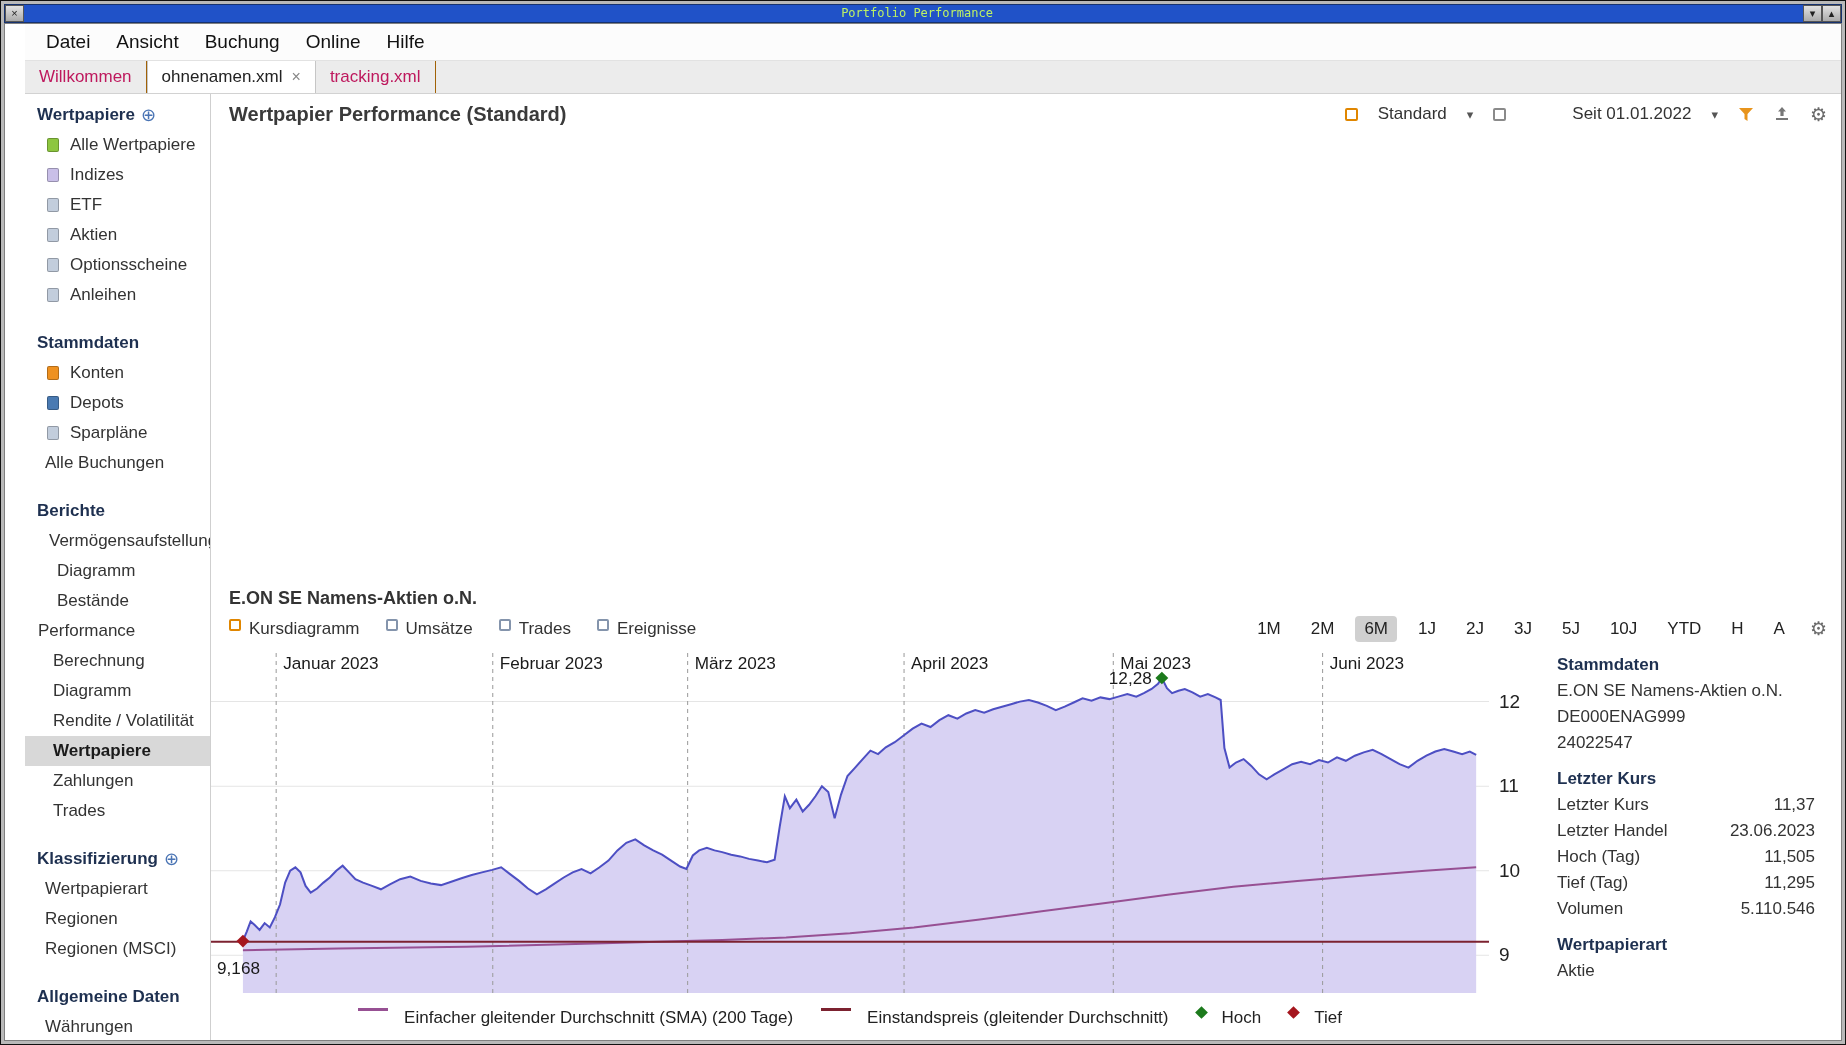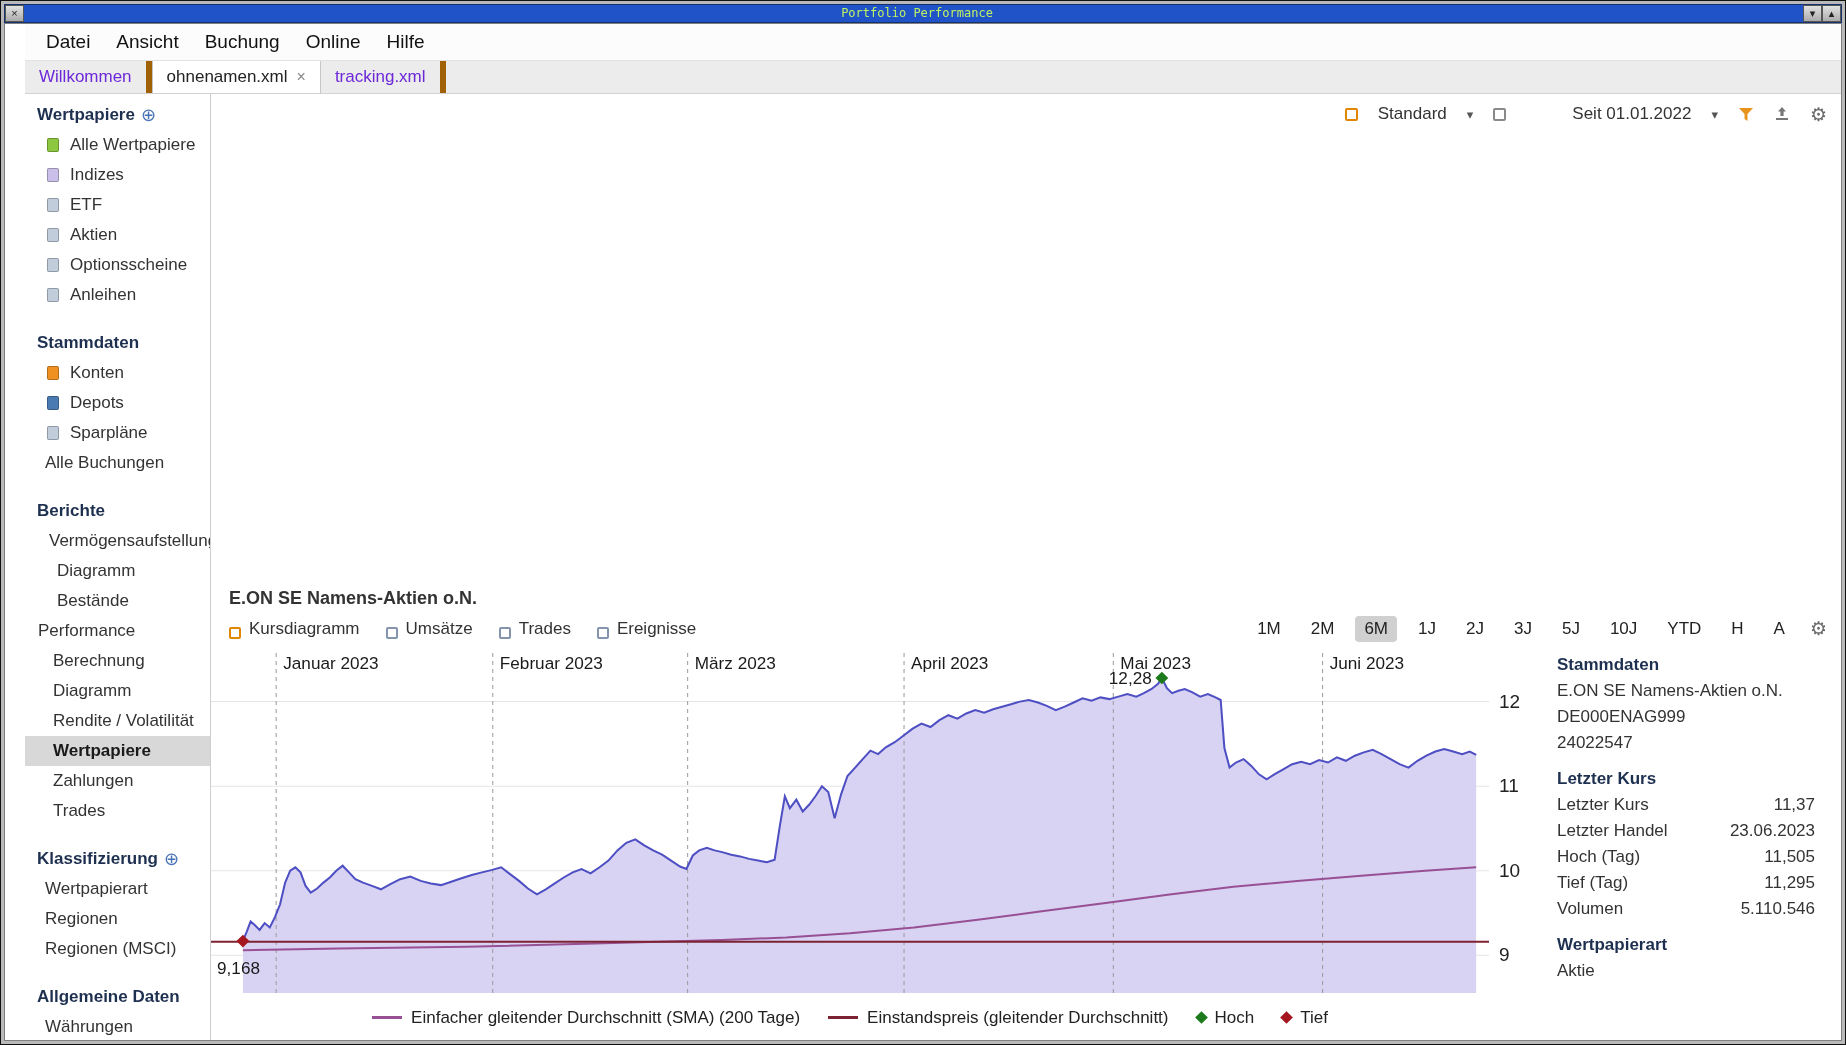--- a/index.html
+++ b/index.html
@@ -10,21 +10,21 @@
   .titlebar { height: 19px; background: #2052c8; border: 1px solid #16326e; display: flex; align-items: stretch; flex-shrink: 0; }
   .tb-btn { width: 19px; background: linear-gradient(#e2e2e2, #ababab); border: 1px solid #555; display: flex; align-items: center; justify-content: center; font-size: 11px; color: #222; line-height: 1; }
   .tb-title { flex: 1; color: #bef264; font-family: "DejaVu Sans Mono", monospace; font-size: 12px; text-align: center; line-height: 17px; overflow: hidden; padding-left: 7px; }
 
   .app { flex: 1; background: #fff; border: 1px solid #808080; display: flex; flex-direction: column; min-height: 0; padding-left: 20px; }
 
   .menubar { height: 37px; display: flex; align-items: center; padding: 0 8px; background: #fcfcfc; border-bottom: 1px solid #e2e2e2; flex-shrink: 0; }
   .menu-item { font-size: 19px; color: #111; padding: 4px 13px; cursor: default; }
 
   .tabbar { height: 33px; background: #ececec; border-bottom: 1px solid #d2d2d2; display: flex; align-items: stretch; flex-shrink: 0; }
-  .tab { display: flex; align-items: center; gap: 9px; padding: 0 14px; font-size: 17px; color: #6d28d9; border-right: 6px solid #a16207; white-space: nowrap; }
+  .tab { display: flex; align-items: center; gap: 9px; padding: 0 14px; font-size: 17px; color: #be185d; border-right: 1px solid #a16207; white-space: nowrap; }
   .tab.active { background: #fff; color: #222; border-left: 1px solid #c6c6c6; border-right: 1px solid #c6c6c6; }
   .tab-close { color: #888; font-size: 16px; }
 
   .body-row { flex: 1; display: flex; min-height: 0; }
 
   .sidebar { width: 186px; flex-shrink: 0; border-right: 1px solid #cfcfcf; padding-top: 6px; overflow: hidden; }
   .side-header { display: flex; align-items: center; gap: 6px; height: 30px; padding-left: 12px; font-size: 17px; font-weight: bold; color: #1e3050; white-space: nowrap; margin-top: 18px; }
   .side-header.first { margin-top: 0; }
   .plus-icon { color: #4a74b4; font-size: 18px; font-weight: normal; }
   .side-item { height: 30px; display: flex; align-items: center; gap: 11px; font-size: 17px; color: #333; white-space: nowrap; overflow: hidden; }
@@ -41,41 +41,41 @@
   .sq.gray { border-color: #8a8a8a; }
   .chev { color: #555; font-size: 13px; }
   .gap26 { width: 26px; }
   .gear { color: #6a6a6a; font-size: 19px; line-height: 1; }
 
   .table-area { flex: 1; background: #fff; min-height: 0; }
 
   .chart-section { height: 460px; flex-shrink: 0; display: flex; flex-direction: column; }
   .chart-title { height: 32px; display: flex; align-items: flex-end; padding: 0 0 3px 18px; font-size: 18px; font-weight: bold; color: #333; }
   .chart-toolbar { height: 33px; display: flex; align-items: center; padding: 0 14px 0 18px; flex-shrink: 0; }
-  .toggle { display: flex; align-items: flex-end; gap: 8px; font-size: 17px; color: #333; margin-right: 26px; }
+  .toggle { display: flex; align-items: flex-start; gap: 8px; font-size: 17px; color: #333; margin-right: 26px; }
   .toggle-box { width: 12px; height: 12px; border-radius: 2px; border: 2px solid #8494ac; flex-shrink: 0; }
   .ranges { margin-left: auto; display: flex; align-items: center; gap: 12px; }
   .range-btn { font-size: 17px; color: #222; padding: 3px 9px; border-radius: 4px; }
   .range-btn.active { background: #d0d0d0; }
   .chart-gear { margin-left: 16px; }
 
   .plot-row { height: 350px; display: flex; flex-shrink: 0; }
   .plot { flex: 1; position: relative; min-width: 0; }
   .plot svg { position: absolute; inset: 0; width: 100%; height: 100%; }
   .yaxis { width: 52px; flex-shrink: 0; position: relative; font-size: 19px; color: #222; }
   .ytick { position: absolute; left: 10px; line-height: 24px; }
 
   .infopanel { width: 300px; flex-shrink: 0; padding: 10px 26px 0 16px; font-size: 17px; color: #333; overflow: hidden; }
   .ip-sec { margin-bottom: 13px; }
   .ip-h { font-weight: bold; color: #1e3050; margin-bottom: 3px; }
   .ip-line { height: 26px; line-height: 26px; white-space: nowrap; }
   .ip-row { display: flex; justify-content: space-between; height: 26px; line-height: 26px; white-space: nowrap; }
 
   .legend { height: 45px; width: calc(100% - 352px); display: flex; align-items: center; justify-content: center; gap: 28px; font-size: 17px; color: #222; flex-shrink: 0; }
-  .leg-item { display: flex; align-items: center; gap: 9px; white-space: nowrap; }
+  .leg-item { display: flex; align-items: flex-start; gap: 16px; white-space: nowrap; }
   .leg-line { width: 30px; height: 3px; flex-shrink: 0; }
   .leg-diamond { width: 9px; height: 9px; transform: rotate(45deg); flex-shrink: 0; }
 </style>
 </head>
 <body>
 
 <div class="window">
   <div class="titlebar">
     <div class="tb-btn">×</div>
     <div class="tb-title">Portfolio Performance</div>
@@ -201,20 +201,21 @@
           <div class="side-header">
             <span>Allgemeine Daten</span>
           </div>
           <div class="side-item lvl1">
             <span>Währungen</span>
           </div>
         </div>
 
       <div class="main">
         <div class="main-header">
+          <div class="mh-title">Wertpapier Performance (Standard)</div>
           <div class="mh-right">
             <span class="sq"></span>
             <span>Standard</span>
             <span class="chev">▾</span>
             <span class="sq gray"></span>
             <span class="gap26"></span>
             <span>Seit 01.01.2022</span>
             <span class="chev">▾</span>
             <span style="display:flex;">
               <svg width="16" height="15" viewBox="0 0 16 15">

